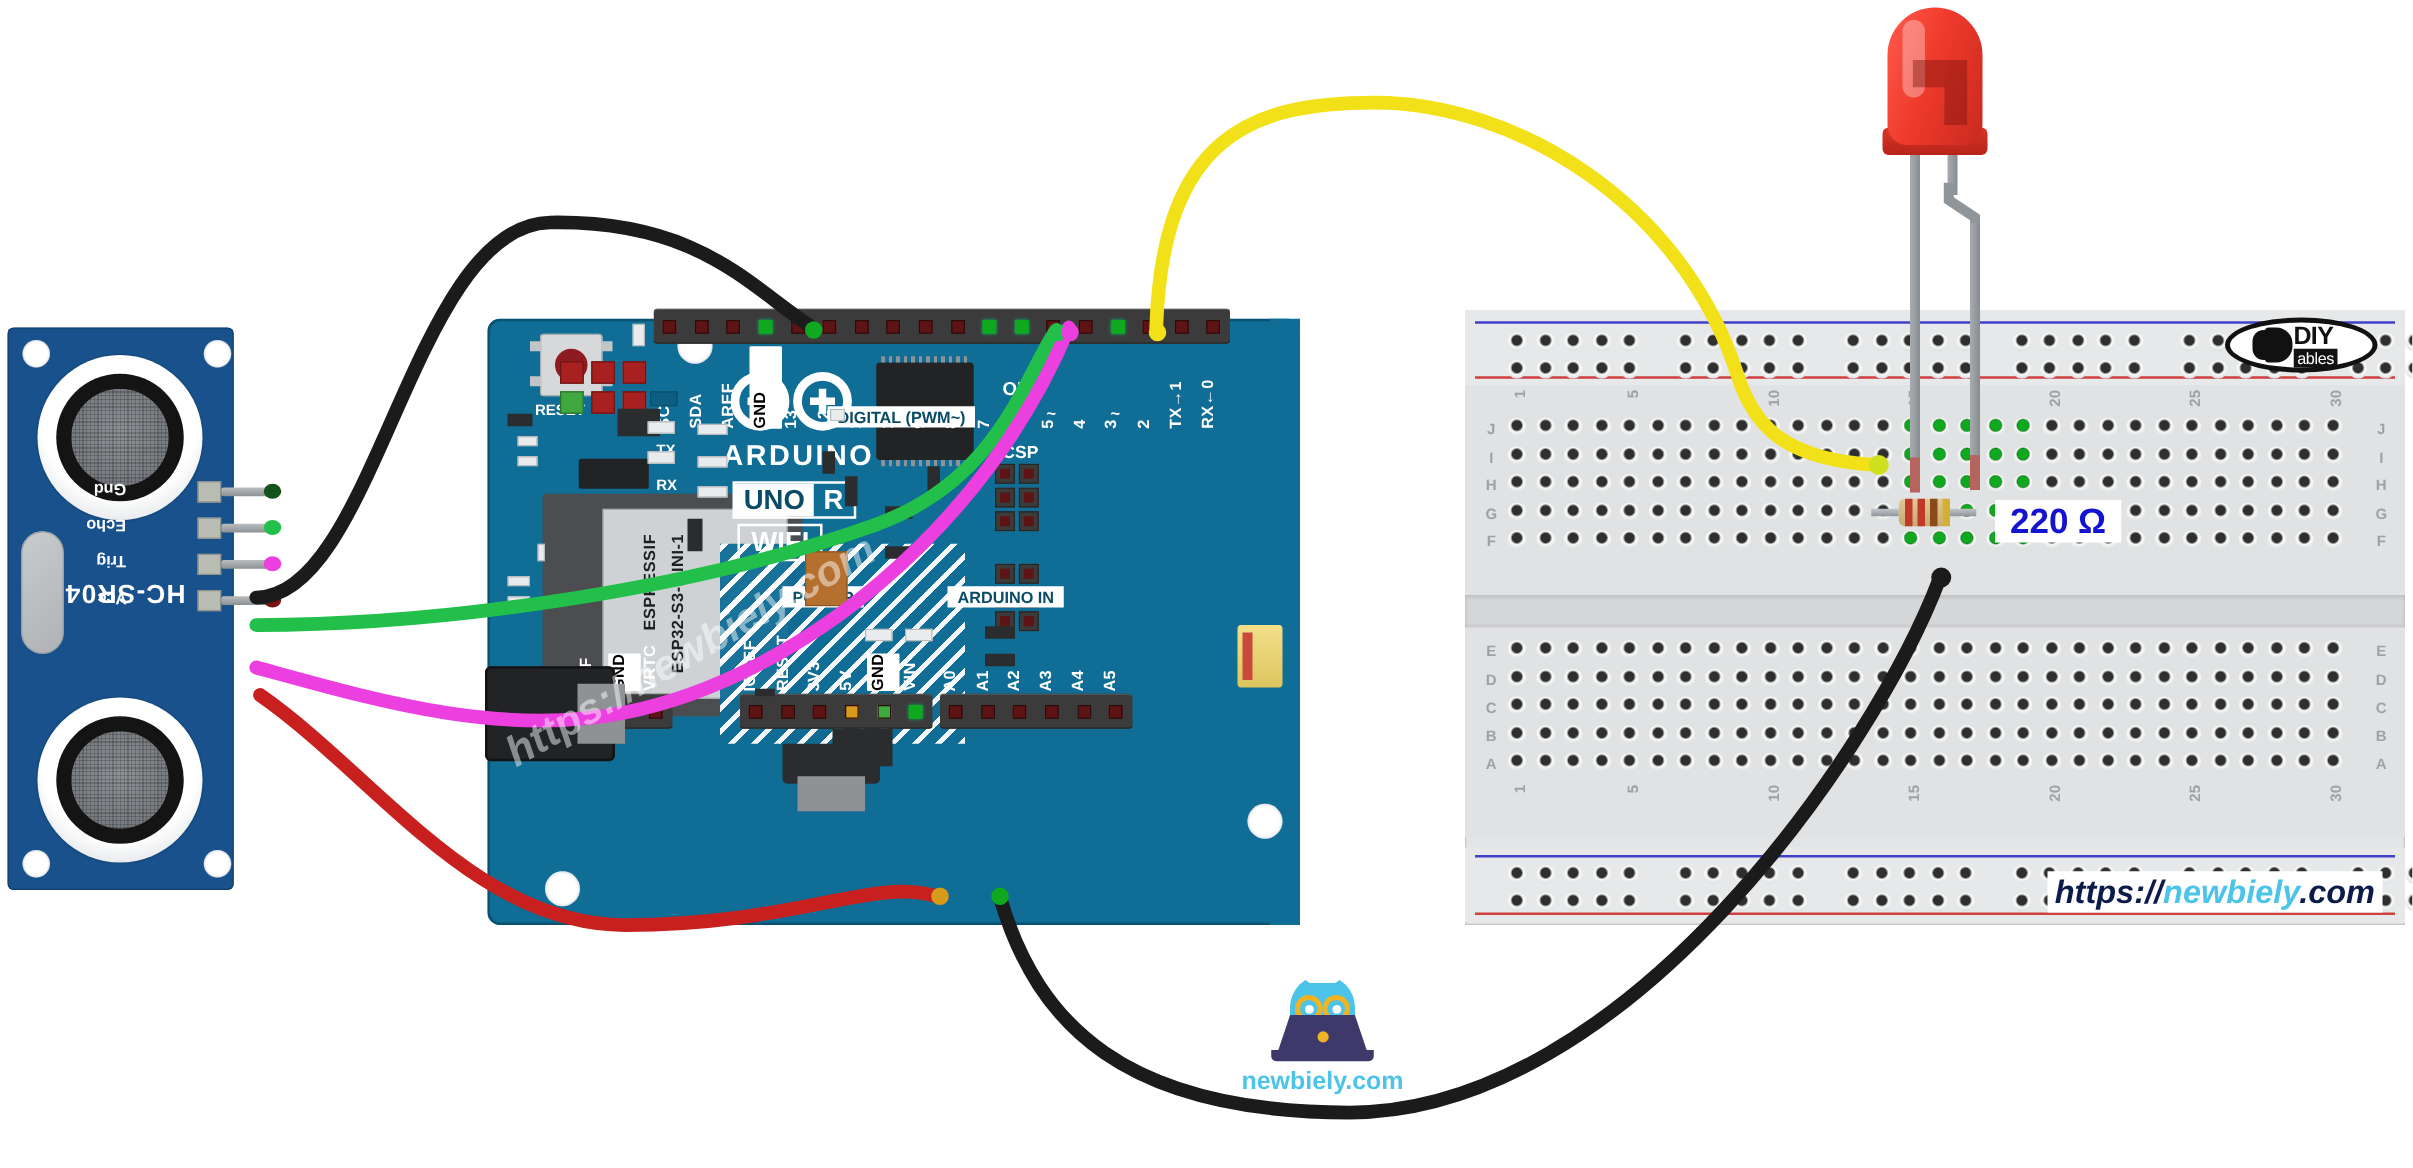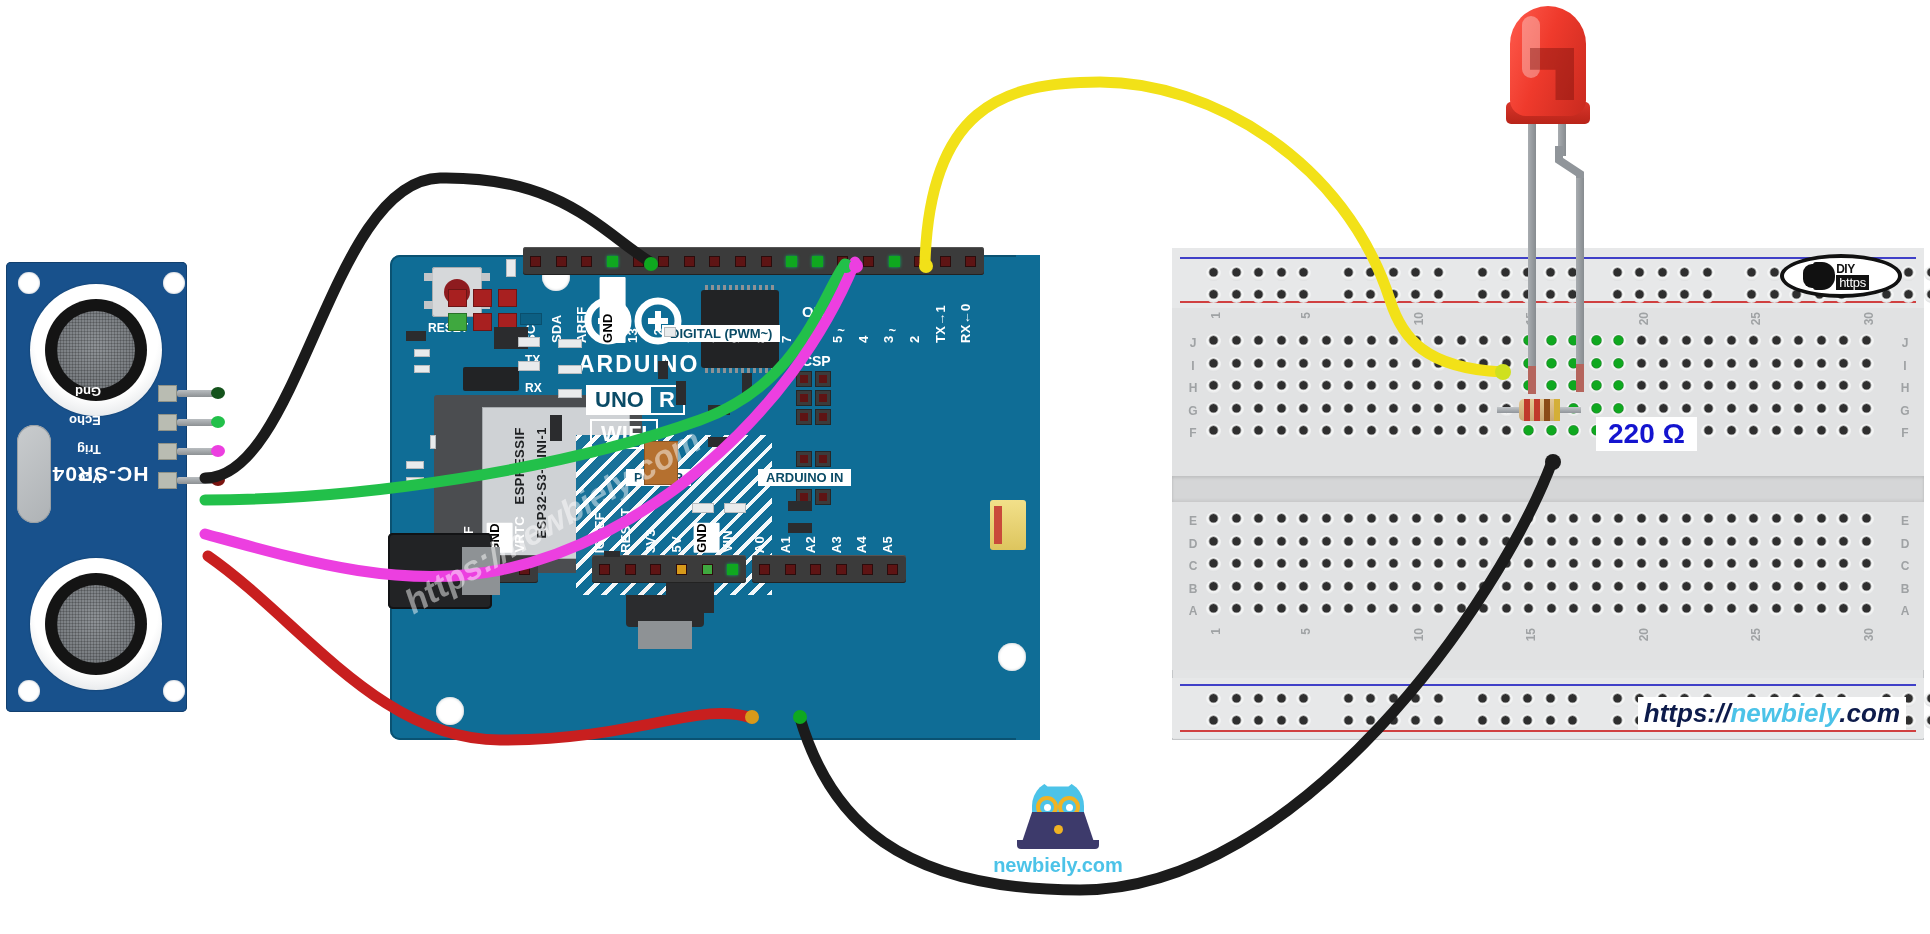--- a/index.html
+++ b/index.html
@@ -306,21 +306,21 @@
   .diy-d {
     width: 22px; height: 28px; background: #111;
     border-radius: 3px 13px 13px 3px;
     position: relative;
   }
   .diy-d::after {
     content: ""; position: absolute; left: -10px; top: 2px;
     width: 12px; height: 24px; background: #111; border-radius: 9px 0 0 9px;
   }
   .diy-stack { display: flex; flex-direction: column; line-height: 1; }
-  .diy-stack b { font-size: 12px; color: #111; letter-spacing: -.5px; }
+  .diy-stack b { font-size: 20px; color: #111; letter-spacing: -.5px; }
   .diy-stack em {
     font-size: 13px; color: #ffffff; background: #111;
     font-style: normal; padding: 1px 3px; letter-spacing: -.3px;
   }
   .bb-wm {
     position: absolute; right: 18px; bottom: 8px;
     background: #ffffff; padding: 1px 6px;
     font-size: 26px; font-weight: bold; font-style: italic;
     white-space: nowrap; z-index: 3;
   }
@@ -335,21 +335,21 @@
     position: absolute; left: 6px; top: 0;
     width: 40px; height: 22px; border-radius: 5px;
     background: linear-gradient(#e3c894, #c9a874);
   }
   .res .lead {
     position: absolute; top: 8px; width: 22px; height: 6px;
     background: linear-gradient(#c2c6c9, #90959a);
   }
   .res .band { position: absolute; top: 0; width: 6px; height: 22px; }
   .res-label {
-    position: absolute; left: 1596px; top: 417px;
+    position: absolute; left: 1596px; top: 400px;
     background: #ffffff; color: #1414cf;
     font-size: 28px; font-weight: bold;
     padding: 1px 12px; z-index: 55; white-space: nowrap;
   }
 
   
   .led { position: absolute; left: 1510px; top: 6px; z-index: 50; }
   .led-dome {
     position: absolute; left: 0; top: 0;
     width: 76px; height: 110px;
@@ -745,21 +745,21 @@
     <div class="smd" style="left:274px;top:72px;width:12px;height:10px;"></div>
     <div class="smd" style="left:302px;top:248px;width:22px;height:10px;"></div>
     <div class="smd" style="left:334px;top:248px;width:22px;height:10px;"></div>
   </div>
 
   <div class="bb">
     <div class="diy-logo">
       <span class="diy-d"></span>
       <span class="diy-stack">
         <b>DIY</b>
-        <em>https</em>
+        <em>ables</em>
       </span>
     </div>
 
     <div class="bb-rail" style="top:0;">
       <div class="bb-railline" style="top:9px;background:#4040c8;"></div>
       <div class="bb-railline" style="top:53px;background:#d04040;"></div>
       <div class="holes" id="rail-top" style="left: 34px; top: 18px; display: flex; gap: 0px;">
           <span style="display: flex; margin-right: 22px;">
             <i style="margin-right: 7.5px;"></i>
             <i style="margin-right: 7.5px;"></i>

